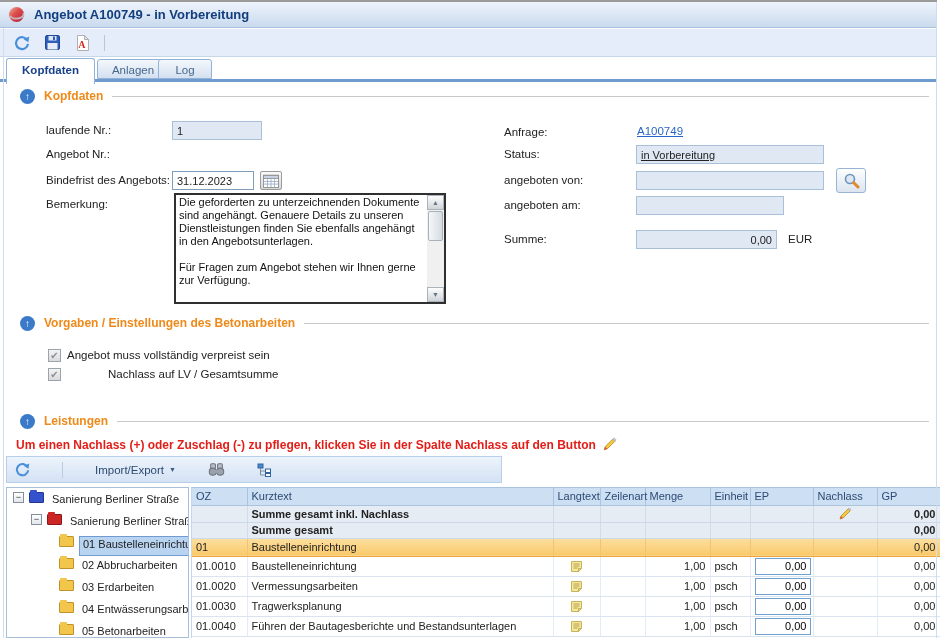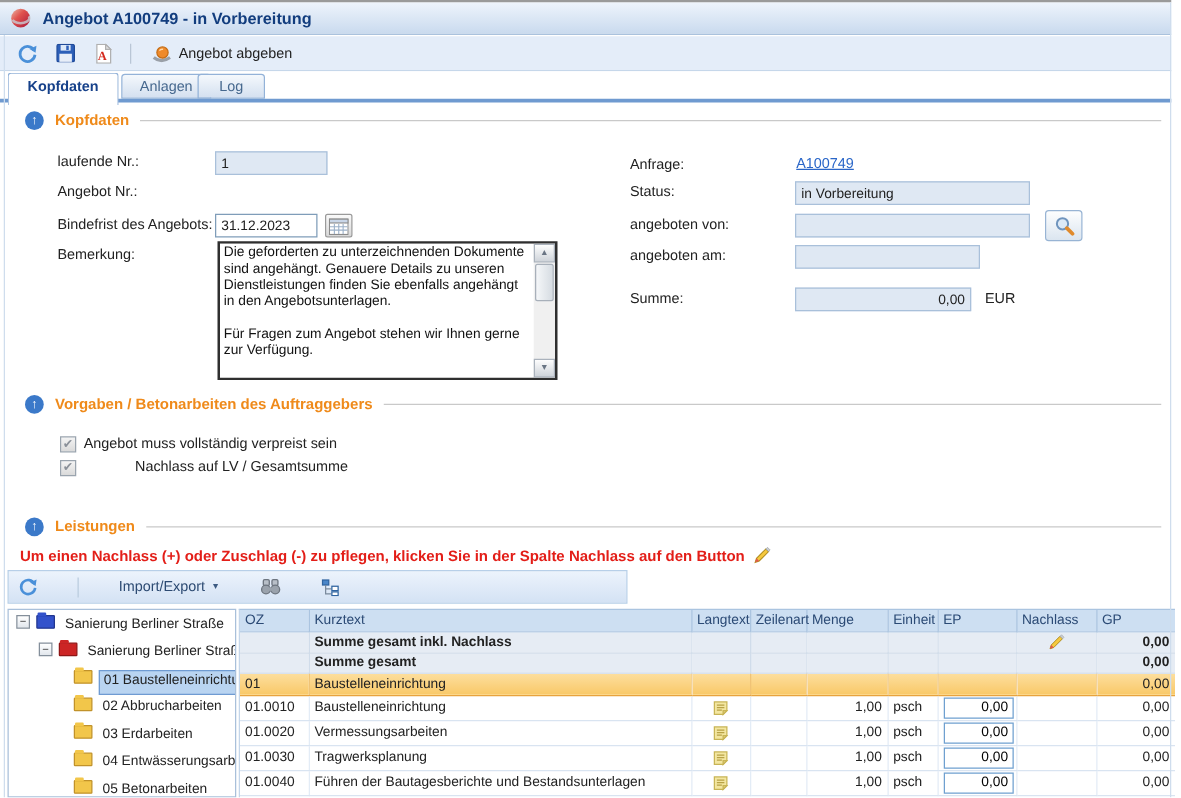--- a/index.html
+++ b/index.html
@@ -166,30 +166,20 @@
     <button class="tbtn">
       <span style="display:flex">
         <svg width="15" height="16" viewBox="0 0 15 16">
           <path d="M2.5 0.5 h7 l4 4 v11 h-11 z" fill="#fff" stroke="#b0b0b0"></path>
           <path d="M9.5 0.5 v4 h4 z" fill="#e2e2e2" stroke="#b0b0b0"></path>
           <text x="3.2" y="13" font-size="10" font-weight="bold" fill="#d42a1e" font-family="Liberation Serif">A</text>
         </svg>
       </span>
     </button>
     <span class="tbsep"></span>
-    <button class="tbtn wide">
-      <span style="display:flex">
-        <svg width="16" height="14" viewBox="0 0 16 14">
-          <path d="M2 10 q6 5 13 0" stroke="#9aa0a8" stroke-width="2.5" fill="none"></path>
-          <circle cx="9" cy="6" r="4.5" fill="#ef8a2a" stroke="#c56d15"></circle>
-          <path d="M6.5 4.5 a3 3 0 0 1 3 -1" stroke="#ffd9a8" stroke-width="1.2" fill="none"></path>
-        </svg>
-      </span>
-      <span>Angebot abgeben</span>
-    </button>
   </div>
 
   <div class="tabstrip">
     <div class="tabline"></div>
     <div class="tab active" style="left:6px;width:89px;">Kopfdaten</div>
     <div class="tab" style="left:97px;width:72px;">Anlagen</div>
     <div class="tab" style="left:158px;width:54px;">Log</div>
   </div>
 
   <div class="content">
@@ -232,21 +222,21 @@
         <div class="sbtn" style="top:0;">▲</div>
         <div class="sthumb"></div>
         <div class="sbtn" style="bottom:0;">▼</div>
       </div>
     </div>
 
     <div class="lbl" style="left:500px;top:39px;">Anfrage:</div>
     <a class="link" style="left:633px;top:41px;">A100749</a>
 
     <div class="lbl" style="left:500px;top:61px;">Status:</div>
-    <input class="inp ro" style="left: 632px; top: 61px; width: 188px;" readonly="" value="in Vorbereitung">
+    <input class="inp ro" style="left: 632px; top: 61px; width: 188px; text-decoration: underline;" readonly="" value="in Vorbereitung">
 
     <div class="lbl" style="left:500px;top:87px;">angeboten von:</div>
     <input class="inp ro" style="left: 632px; top: 87px; width: 188px;" readonly="" value="">
     <button class="sqbtn" style="left:832px;top:84px;width:30px;height:25px;">
       <span style="display:flex">
         <svg width="17" height="17" viewBox="0 0 17 17">
           <circle cx="7" cy="7" r="4.5" fill="#dce9f6" stroke="#6f94bd" stroke-width="1.6"></circle>
           <line x1="10.5" y1="10.5" x2="15" y2="15" stroke="#e08a2c" stroke-width="3" stroke-linecap="round"></line>
         </svg>
       </span>
@@ -254,21 +244,21 @@
 
     <div class="lbl" style="left:500px;top:112px;">angeboten am:</div>
     <input class="inp ro" style="left: 632px; top: 112px; width: 148px;" readonly="" value="">
 
     <div class="lbl" style="left:500px;top:146px;">Summe:</div>
     <input class="inp ro num" style="left: 632px; top: 146px; width: 141px;" readonly="" value="0,00">
     <div class="lbl" style="left:784px;top:146px;">EUR</div>
 
     <div class="sechdr" style="top:231px;">
       <span class="sec-ic"></span>
-      <span class="sec-title">Vorgaben / Betonarbeiten des Auftraggebers</span>
+      <span class="sec-title">Vorgaben / Einstellungen des Betonarbeiten</span>
       <span class="secline"></span>
     </div>
     <span class="cb" style="left:44px;top:265px;"></span>
     <span class="cblbl" style="left:63px;top:265px;">Angebot muss vollständig verpreist sein</span>
     <span class="cb" style="left:44px;top:284px;"></span>
     <span class="cblbl" style="left:63px;top:284px;margin-left:41px;">Nachlass auf LV / Gesamtsumme</span>
 
     <div class="sechdr" style="top:329px;">
       <span class="sec-ic"></span>
       <span class="sec-title">Leistungen</span>

